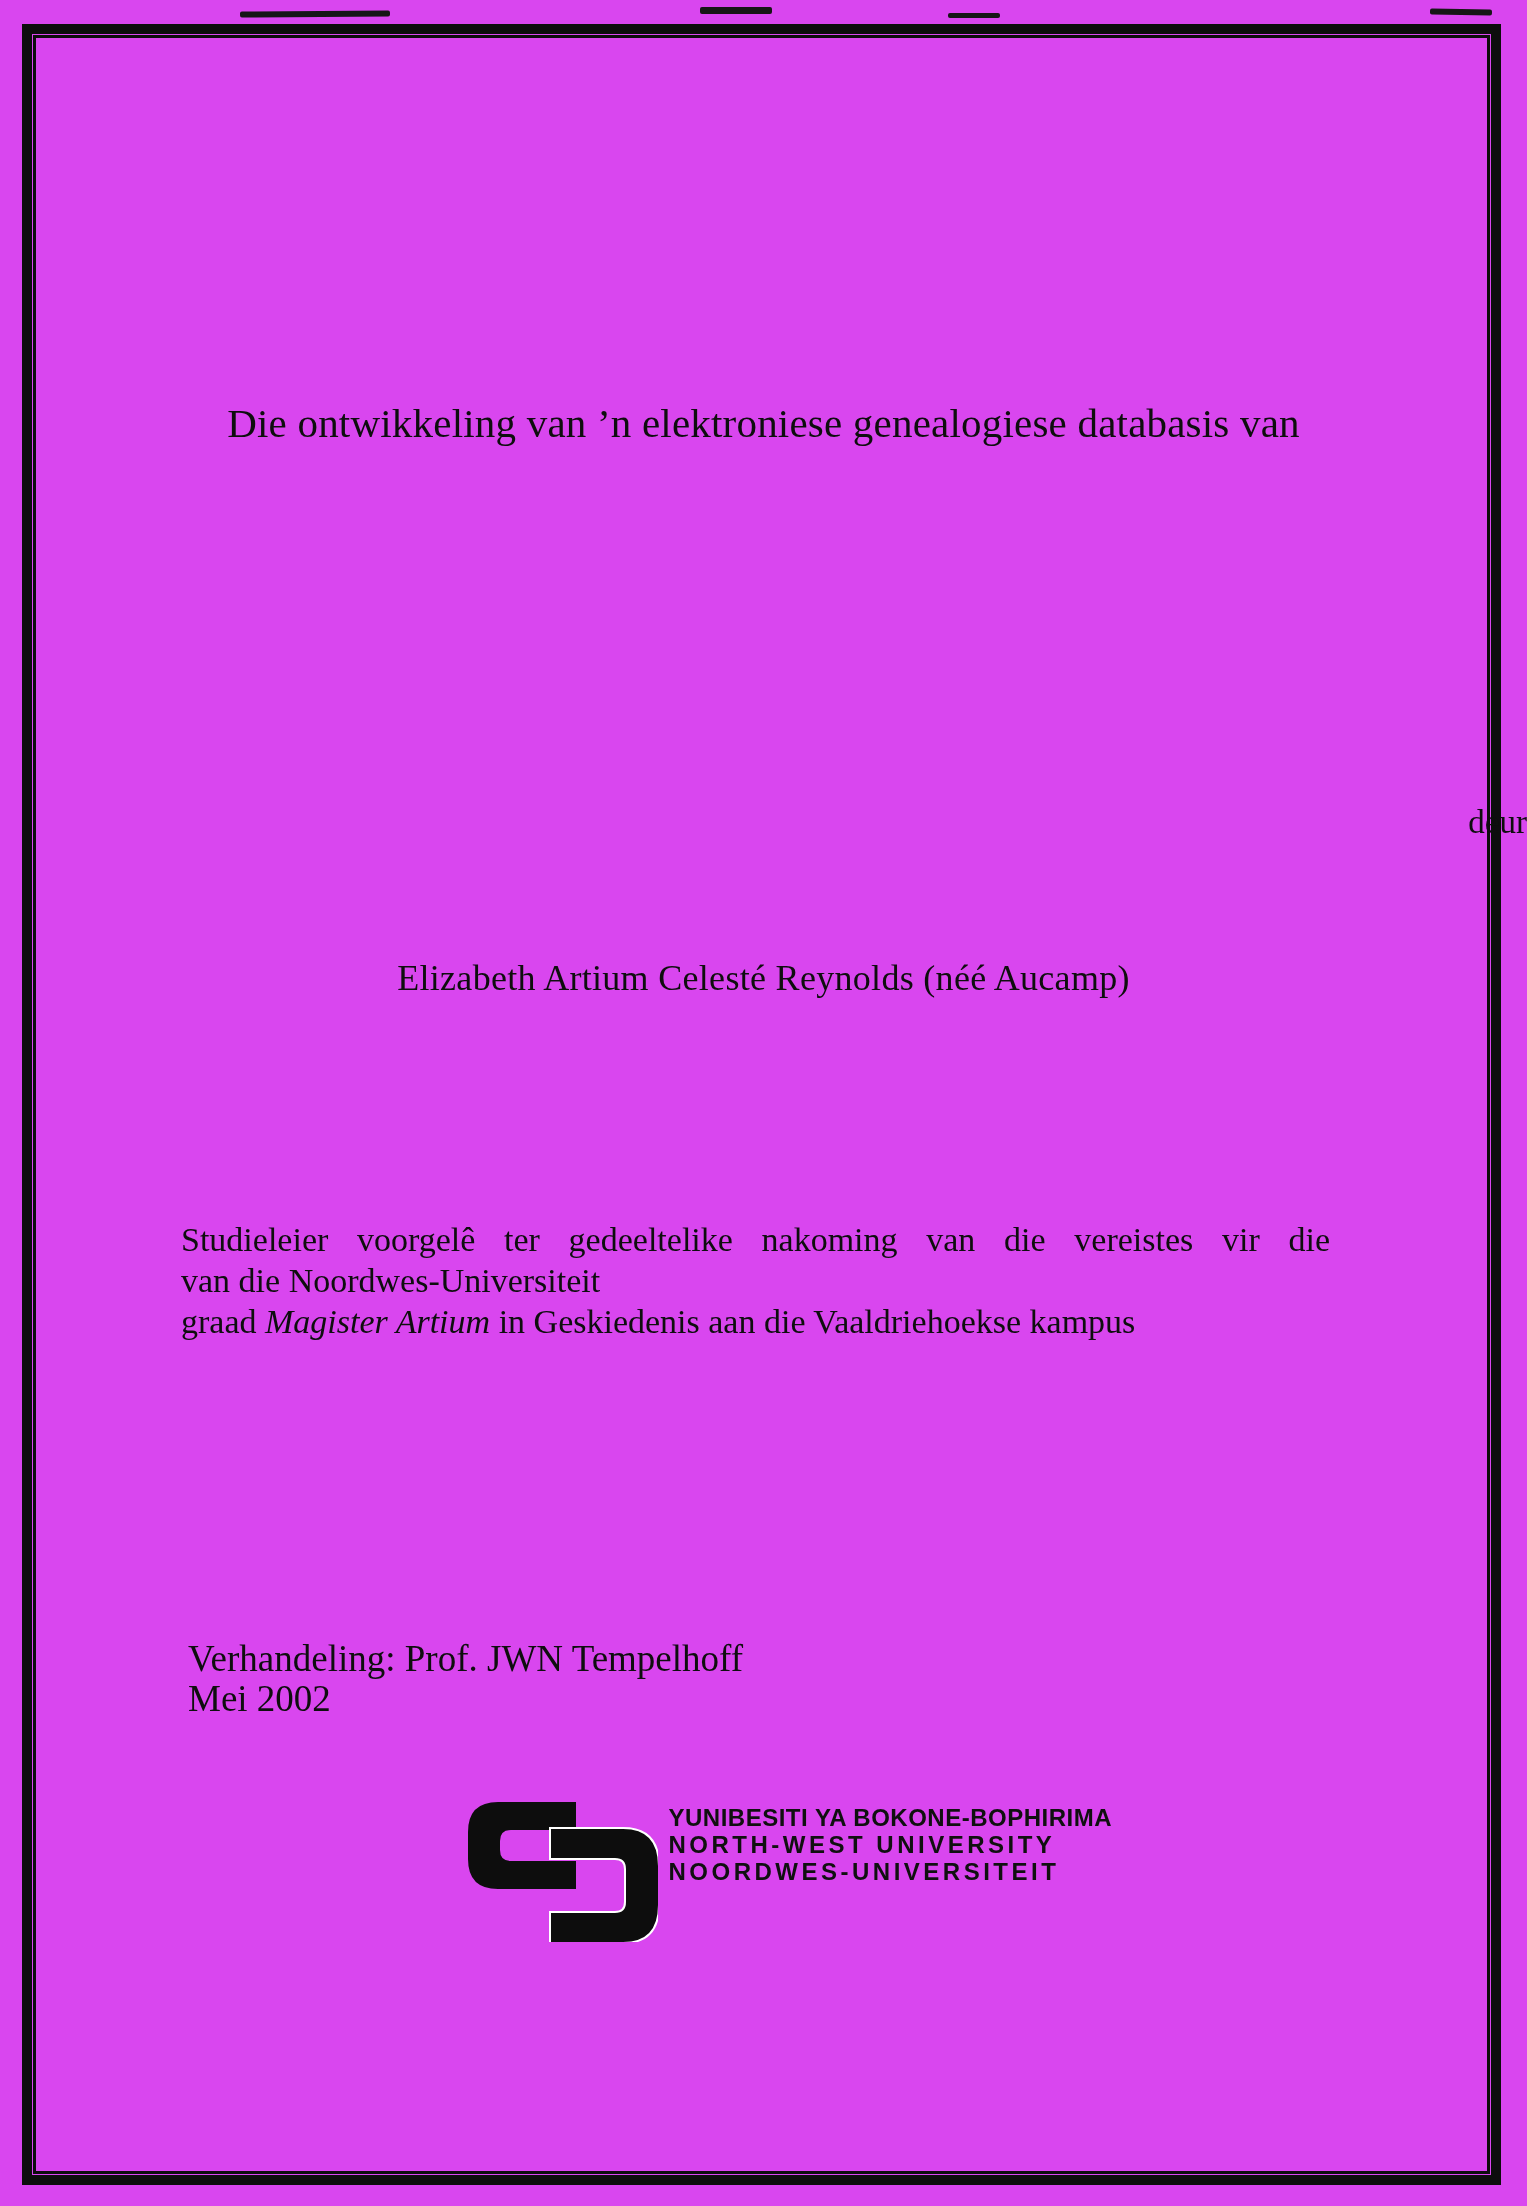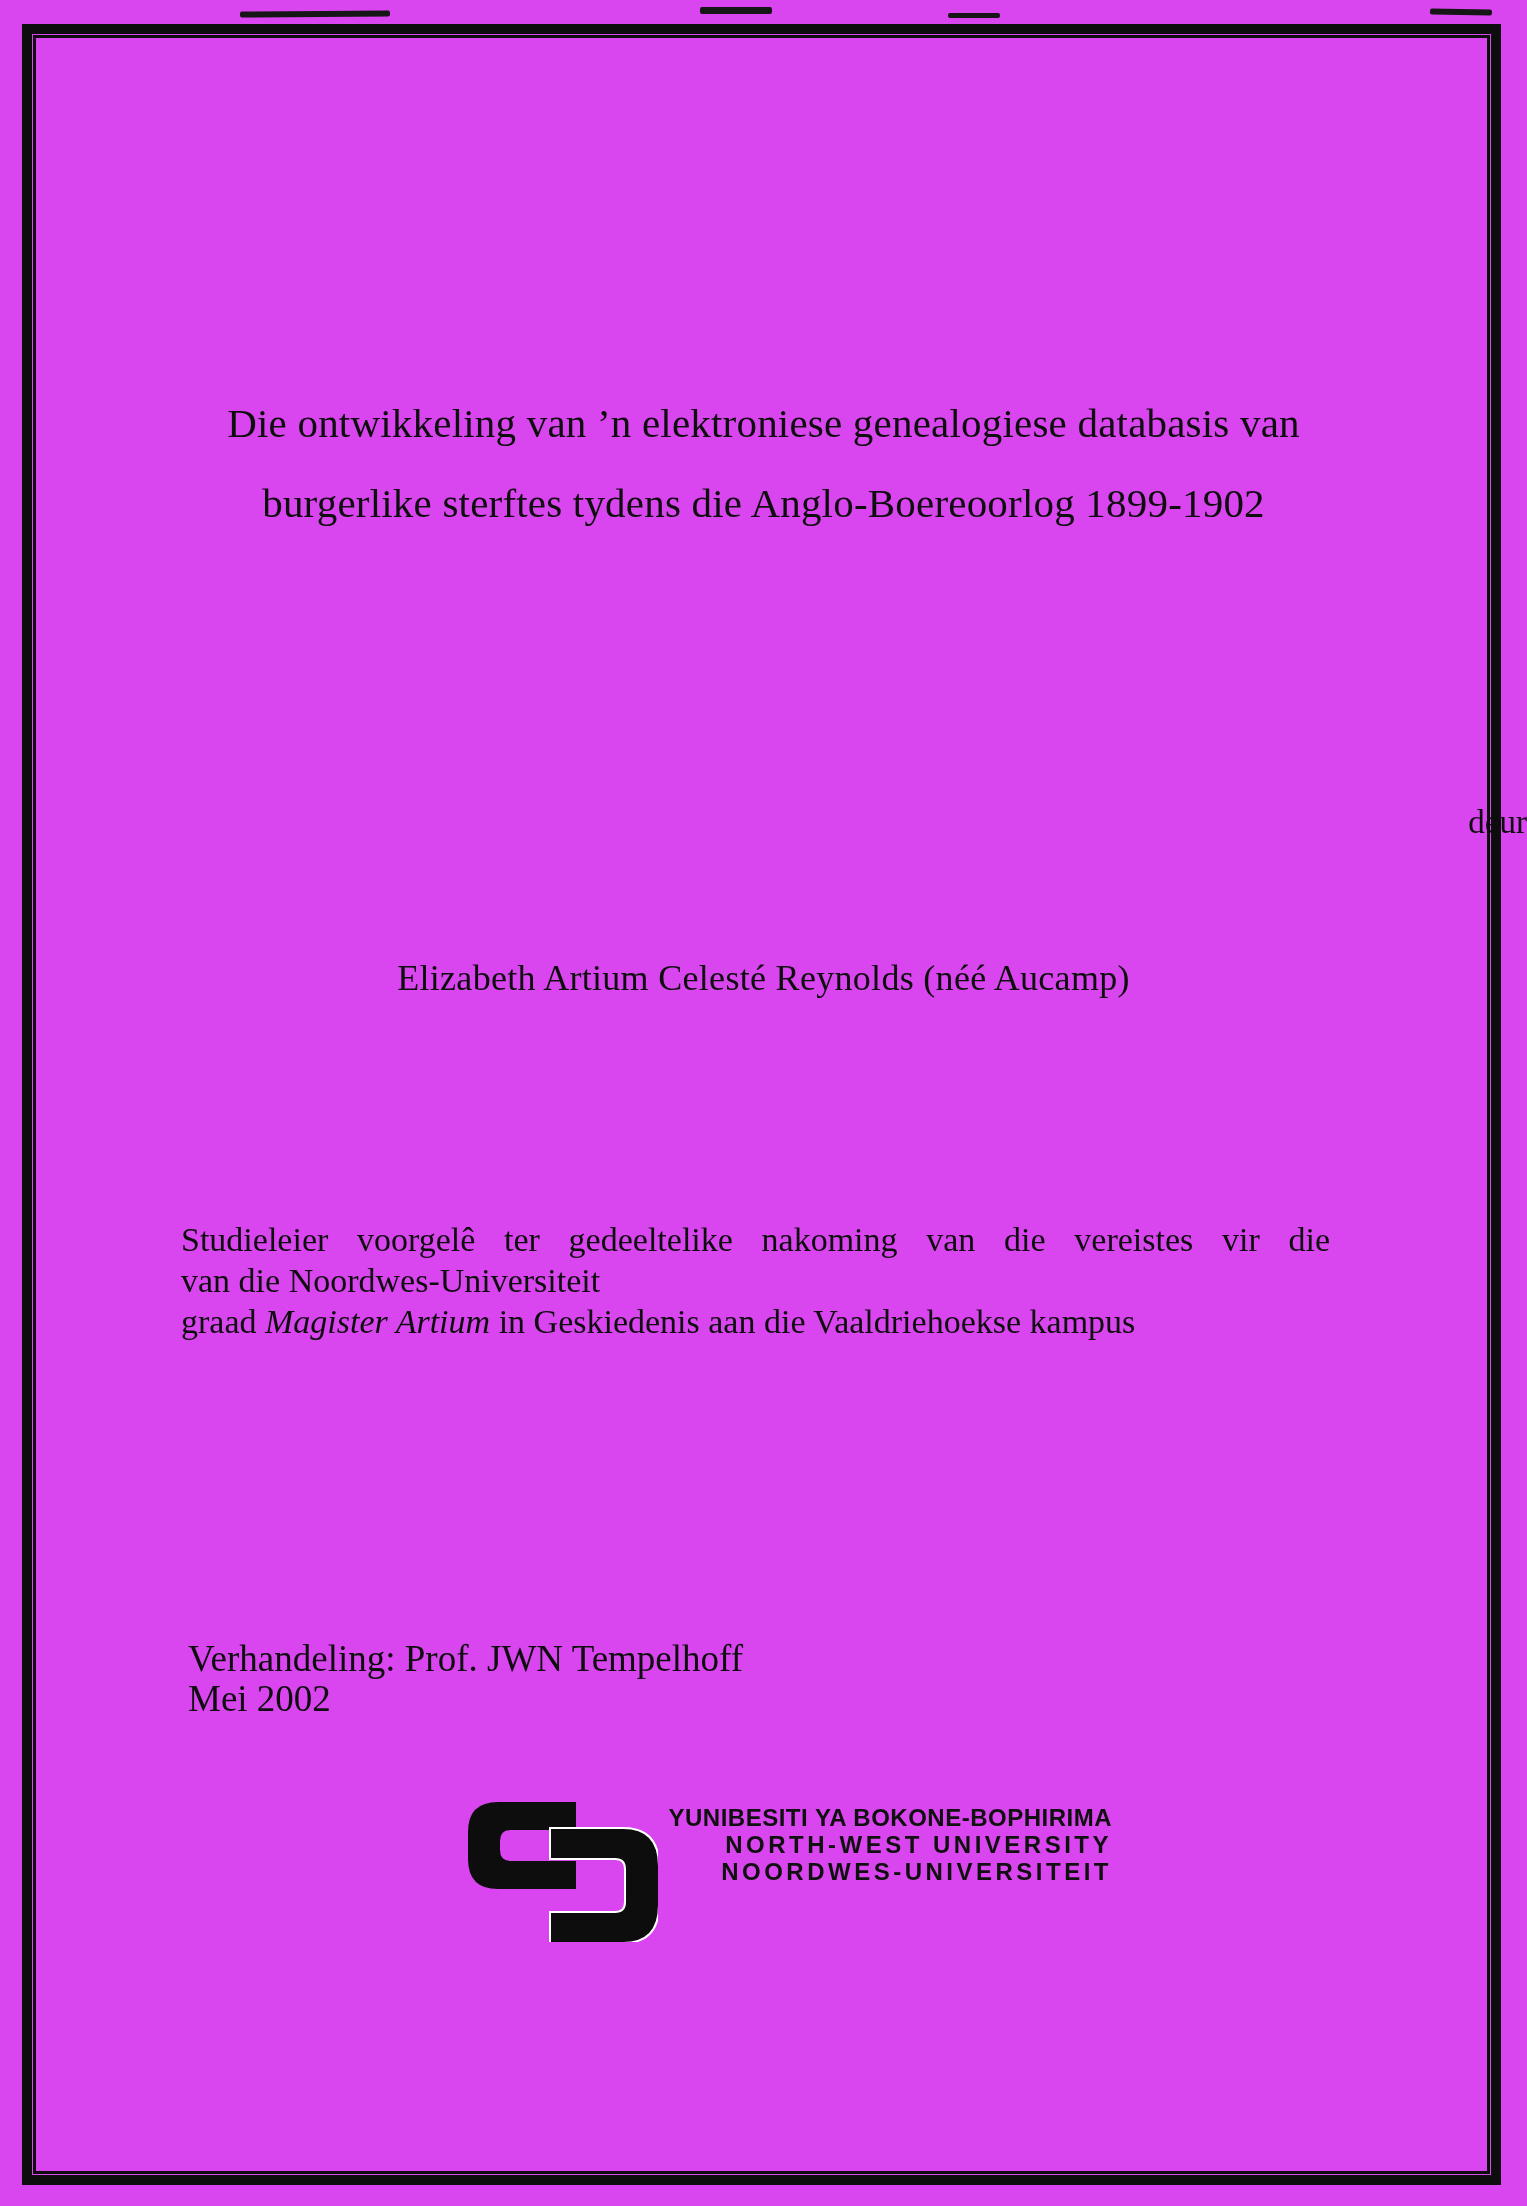--- a/index.html
+++ b/index.html
@@ -79,21 +79,21 @@
     pointer-events: none;
   }
   .logo-mark {
     position: absolute;
     left: 468px; top: 1802px;
     width: 190px; height: 140px;
   }
   .logo-text {
     position: absolute;
     right: 415px; top: 1804px;
-    text-align: right;
+    text-align: left;
     font-family: "Liberation Sans", "DejaVu Sans", sans-serif;
     font-weight: 700;
     font-size: 24px;
     line-height: 27px;
     color: #101010;
     white-space: nowrap;
   }
   .logo-text .lt1 { letter-spacing: 0.5px; }
   .logo-text .lt2, .logo-text .lt3 { letter-spacing: 3.5px; }
 </style>
@@ -106,21 +106,20 @@
   <div class="artifact a2"></div>
   <div class="artifact a3"></div>
   <div class="artifact a4"></div>
 
   <div class="frame-outer">
     <div class="frame-inner"></div>
   </div>
 
   <div class="title-block">
     <div>Die ontwikkeling van ’n elektroniese genealogiese databasis van</div>
-    <div>burgerlike sterftes tydens die Anglo-Boereoorlog 1899-1902</div>
   </div>
 
   <div class="byline">deur</div>
 
   <div class="author">Elizabeth Artium Celesté Reynolds (néé Aucamp)</div>
 
   <div class="statement">
     <div class="justified">Studieleier voorgelê ter gedeeltelike nakoming van die vereistes vir die</div>
     <div>van die Noordwes-Universiteit</div>
     <div><span>graad</span> <i>Magister Artium</i> <span>in Geskiedenis aan die Vaaldriehoekse kampus</span></div>

